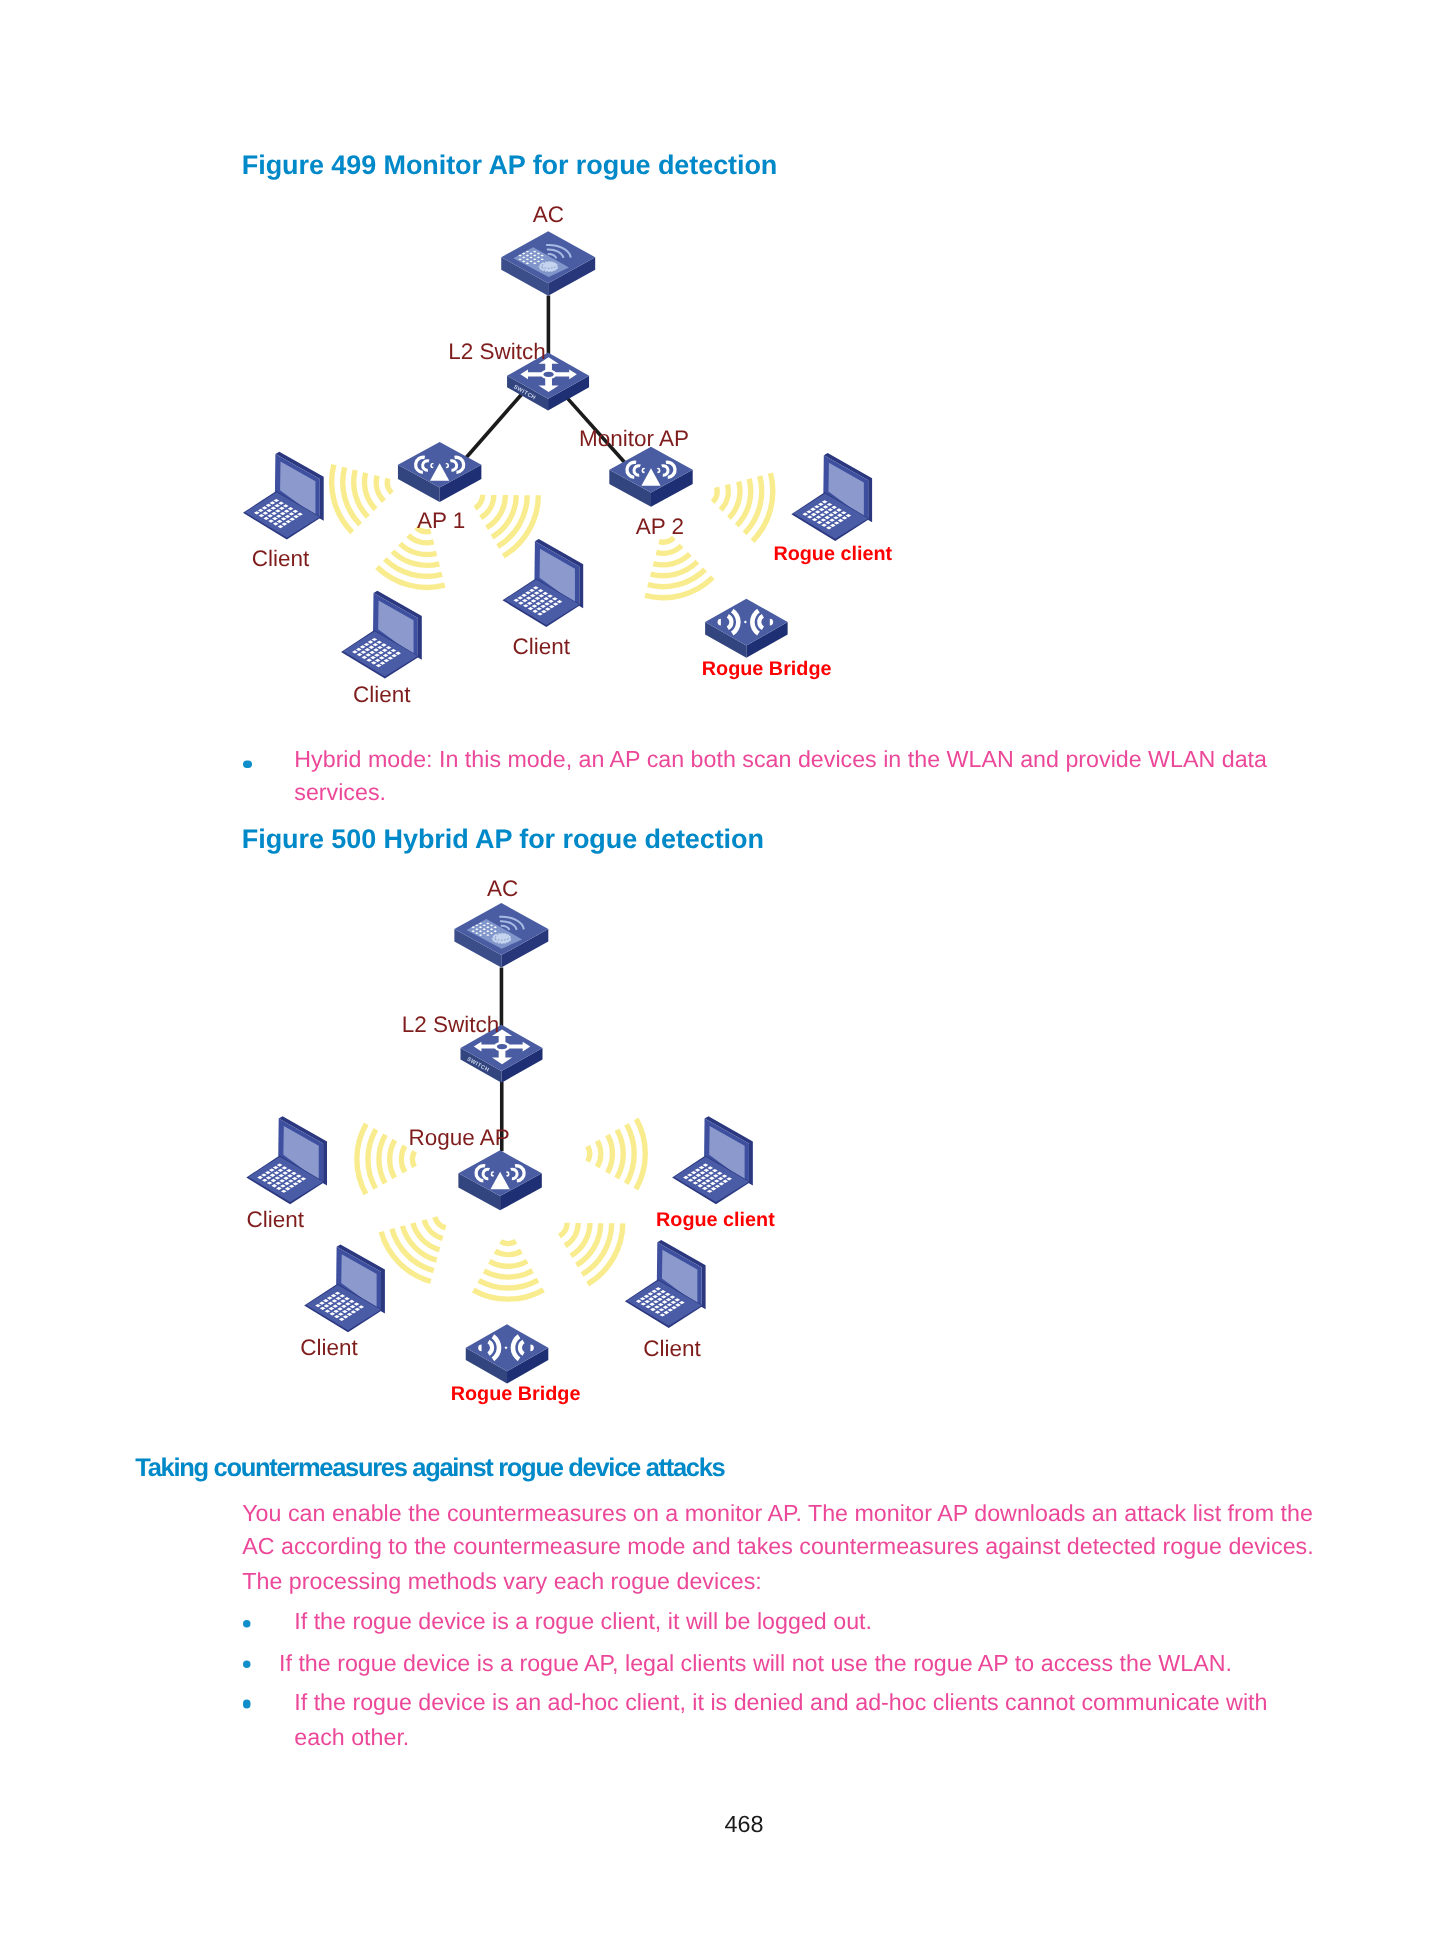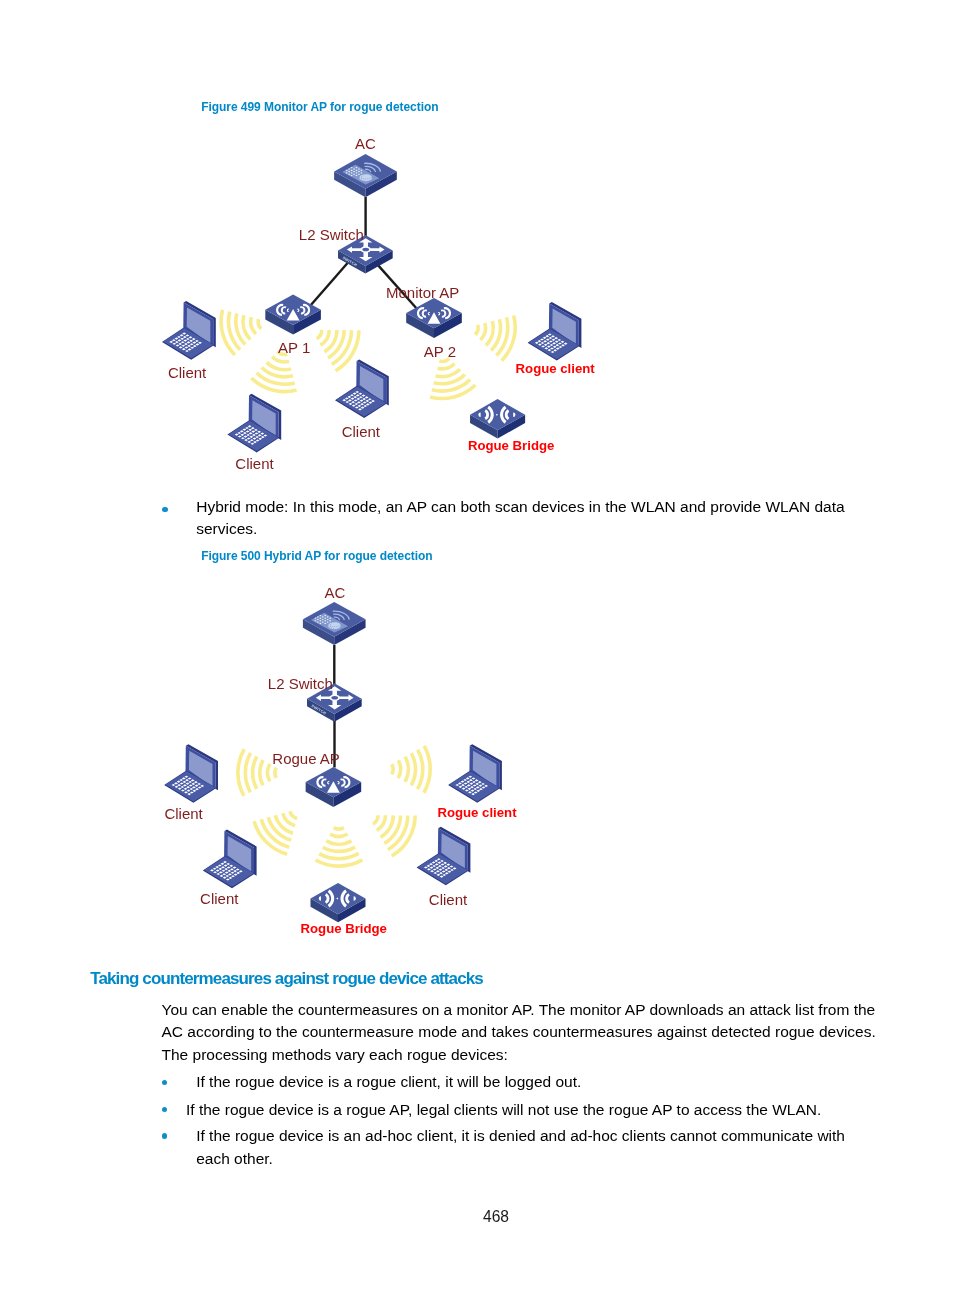--- a/index.html
+++ b/index.html
@@ -1,20 +1,20 @@
 <!DOCTYPE html>
 <html><head>
 <meta charset="utf-8">
 <style>
   html,body{margin:0;padding:0;background:#fff;}
   body{width:954px;height:1296px;font-family:"Liberation Sans",sans-serif;position:relative;overflow:hidden;
        -webkit-font-smoothing:antialiased;}
-  .figcap{position:absolute;color:#0089c8;font-weight:bold;font-size:12px;letter-spacing:-0.05px;white-space:nowrap;margin-left:40px;}
+  .figcap{position:absolute;color:#0089c8;font-weight:bold;font-size:18px;letter-spacing:-0.05px;white-space:nowrap;}
   .h2{position:absolute;color:#0089c8;font-weight:bold;font-size:17px;letter-spacing:-0.87px;white-space:nowrap;}
-  .para{position:absolute;font-size:15.5px;color:#000000;line-height:22.3px;text-align:left;}
+  .para{position:absolute;font-size:15.5px;color:#ec4899;line-height:22.3px;text-align:left;}
   .bullet{position:absolute;width:5.4px;height:5.4px;border-radius:50%;background:#0f8ec9;}
   .pageno{position:absolute;font-size:15.6px;text-align:center;color:#1a1a1a;}
   .lbl{position:absolute;font-size:15px;color:#7f1d1d;white-space:nowrap;}
   .lbl.red{color:#ff0000;font-weight:bold;font-size:13.2px;}
   .fig{position:absolute;}
   .fig svg{position:absolute;left:0;top:0;overflow:visible;}
 </style>
 </head>
 <body>
 <svg width="0" height="0" style="position:absolute" aria-hidden="true">

